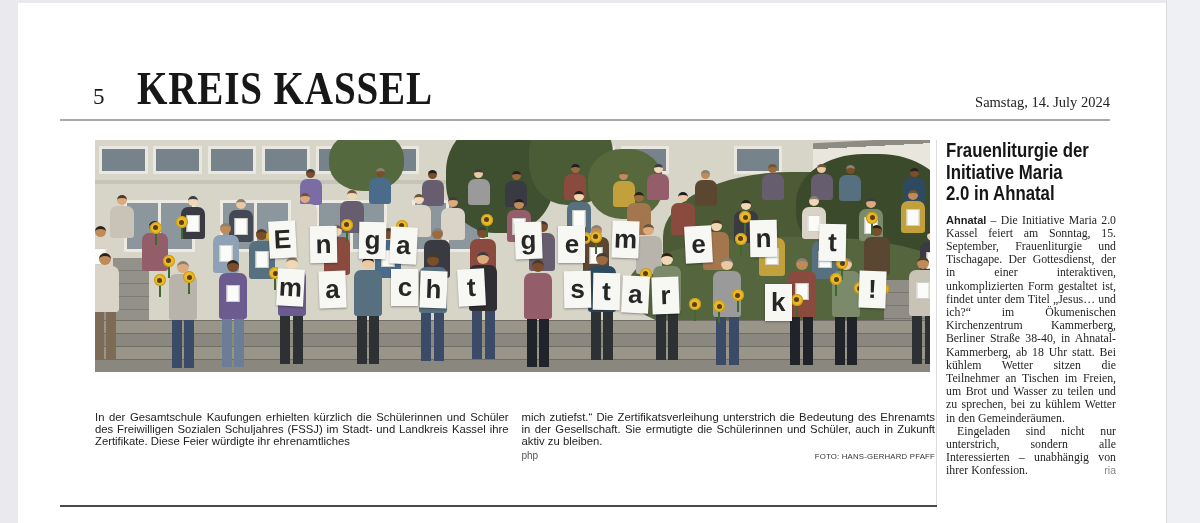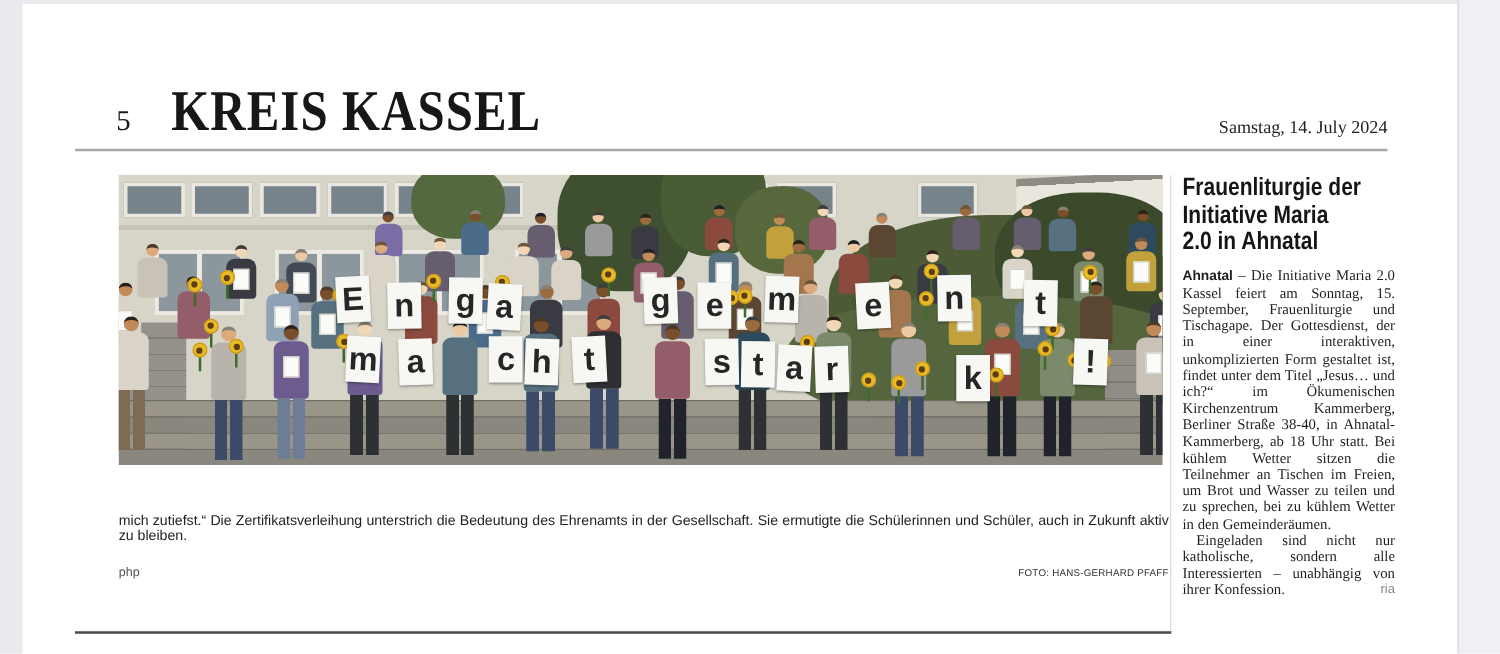--- a/index.html
+++ b/index.html
@@ -25,21 +25,21 @@
 
   
   .photo { position:absolute; left:95px; top:140px; width:835px; height:232px;
            background:#d7d4c8; overflow:hidden; }
   .headline-wrap { position:absolute; left:95px; top:380px; width:835px; text-align:center; }
   .headline { display:inline-block; white-space:nowrap; font-weight:700; font-size:20px;
               color:#1b1b1b; transform:scaleX(.8); }
   .cols { position:absolute; left:95px; top:412px; width:840px; display:flex; gap:13px; }
   .col { flex:1; font-size:11.3px; line-height:11.8px; color:#222; text-align:justify;
          hyphens:auto; -webkit-hyphens:auto; }
-  .credit-row { display:flex; justify-content:space-between; align-items:baseline; margin-top:17px; }
+  .credit-row { display:flex; justify-content:space-between; align-items:baseline; margin-top:3px; }
   .author-abbrev { font-size:10px; color:#555; }
   .photo-credit { font-size:7.8px; letter-spacing:.2px; color:#333; }
   .bottom-rule { position:absolute; left:60px; top:505px; width:877px; height:2px; background:#4a4a4a; }
   .v-divider { position:absolute; left:936px; top:140px; width:1px; height:366px; background:#dcdcdc; }
 
   
   .side { position:absolute; left:946px; top:140px; width:170px; }
   .side-title-line { white-space:nowrap; font-weight:700; font-size:20px; line-height:21.5px;
                      color:#161616; transform:scaleX(.84); transform-origin:left top; }
   .side-body { margin-top:9px; font-family:"Liberation Serif",serif; font-size:11.8px;
@@ -521,33 +521,36 @@
       <div style="position: absolute; left: 59.7%; top: 57.5%; width: 27px; height: 37px; background: rgb(247, 247, 244); z-index: 30; display: flex; align-items: center; justify-content: center; transform: rotate(1deg); box-shadow: rgba(0, 0, 0, 0.35) 0px 1px 2px; font-family: &quot;Liberation Sans&quot;, sans-serif; font-weight: 700; font-size: 26px; color: rgb(38, 38, 38);">t</div>
       <div style="position: absolute; left: 63.1%; top: 58.5%; width: 27px; height: 37px; background: rgb(247, 247, 244); z-index: 30; display: flex; align-items: center; justify-content: center; transform: rotate(3deg); box-shadow: rgba(0, 0, 0, 0.35) 0px 1px 2px; font-family: &quot;Liberation Sans&quot;, sans-serif; font-weight: 700; font-size: 26px; color: rgb(38, 38, 38);">a</div>
       <div style="position: absolute; left: 66.7%; top: 59%; width: 27px; height: 37px; background: rgb(247, 247, 244); z-index: 30; display: flex; align-items: center; justify-content: center; transform: rotate(-2deg); box-shadow: rgba(0, 0, 0, 0.35) 0px 1px 2px; font-family: &quot;Liberation Sans&quot;, sans-serif; font-weight: 700; font-size: 26px; color: rgb(38, 38, 38);">r</div>
       <div style="position: absolute; left: 80.2%; top: 62%; width: 27px; height: 37px; background: rgb(247, 247, 244); z-index: 30; display: flex; align-items: center; justify-content: center; transform: rotate(0deg); box-shadow: rgba(0, 0, 0, 0.35) 0px 1px 2px; font-family: &quot;Liberation Sans&quot;, sans-serif; font-weight: 700; font-size: 26px; color: rgb(38, 38, 38);">k</div>
       <div style="position: absolute; left: 91.5%; top: 56.5%; width: 27px; height: 37px; background: rgb(247, 247, 244); z-index: 30; display: flex; align-items: center; justify-content: center; transform: rotate(2deg); box-shadow: rgba(0, 0, 0, 0.35) 0px 1px 2px; font-family: &quot;Liberation Sans&quot;, sans-serif; font-weight: 700; font-size: 26px; color: rgb(38, 38, 38);">!</div>
     </div>
 
 
   <div class="cols">
     <div class="col">
+      <span>In der Gesamtschule Kaufungen erhielten kürzlich die Schülerinnen und Schüler des Freiwilligen Sozialen Schuljahres (FSSJ) im Stadt- und Landkreis Kassel ihre Zertifikate. Diese Feier würdigte ihr ehrenamtliches</span>
+    </div>
+    <div class="col">
       <span>mich zutiefst.“ Die Zertifikatsverleihung unterstrich die Bedeutung des Ehrenamts in der Gesellschaft. Sie ermutigte die Schülerinnen und Schüler, auch in Zukunft aktiv zu bleiben.</span>
       <div class="credit-row">
         <span class="author-abbrev">php</span>
         <span class="photo-credit">FOTO: HANS-GERHARD PFAFF</span>
       </div>
     </div>
   </div>
 
   <div class="v-divider"></div>
   <div class="bottom-rule"></div>
 
   <div class="side">
     <div class="side-title-line">Frauenliturgie der</div>
     <div class="side-title-line">Initiative Maria</div>
     <div class="side-title-line">2.0 in Ahnatal</div>
     <div class="side-body">
       <p><span class="side-lead">Ahnatal</span><span> – Die Initiative Maria 2.0 Kassel feiert am Sonntag, 15. September, Frauenliturgie und Tischagape. Der Gottesdienst, der in einer interaktiven, unkomplizierten Form gestaltet ist, findet unter dem Titel „Jesus… und ich?“ im Ökumenischen Kirchenzentrum Kammerberg, Berliner Straße 38-40, in Ahnatal-Kammerberg, ab 18 Uhr statt. Bei kühlem Wetter sitzen die Teilnehmer an Tischen im Freien, um Brot und Wasser zu teilen und zu sprechen, bei zu kühlem Wetter in den Gemeinderäumen.</span></p>
-      <p><span>Eingeladen sind nicht nur katholische, sondern alle Interessierten – unabhängig von ihrer Konfession.</span><span class="sig">ria</span></p>
+      <p><span>Eingeladen sind nicht nur unterstrich, sondern alle Interessierten – unabhängig von ihrer Konfession.</span><span class="sig">ria</span></p>
     </div>
   </div>
 </div>
 
 </body></html>

